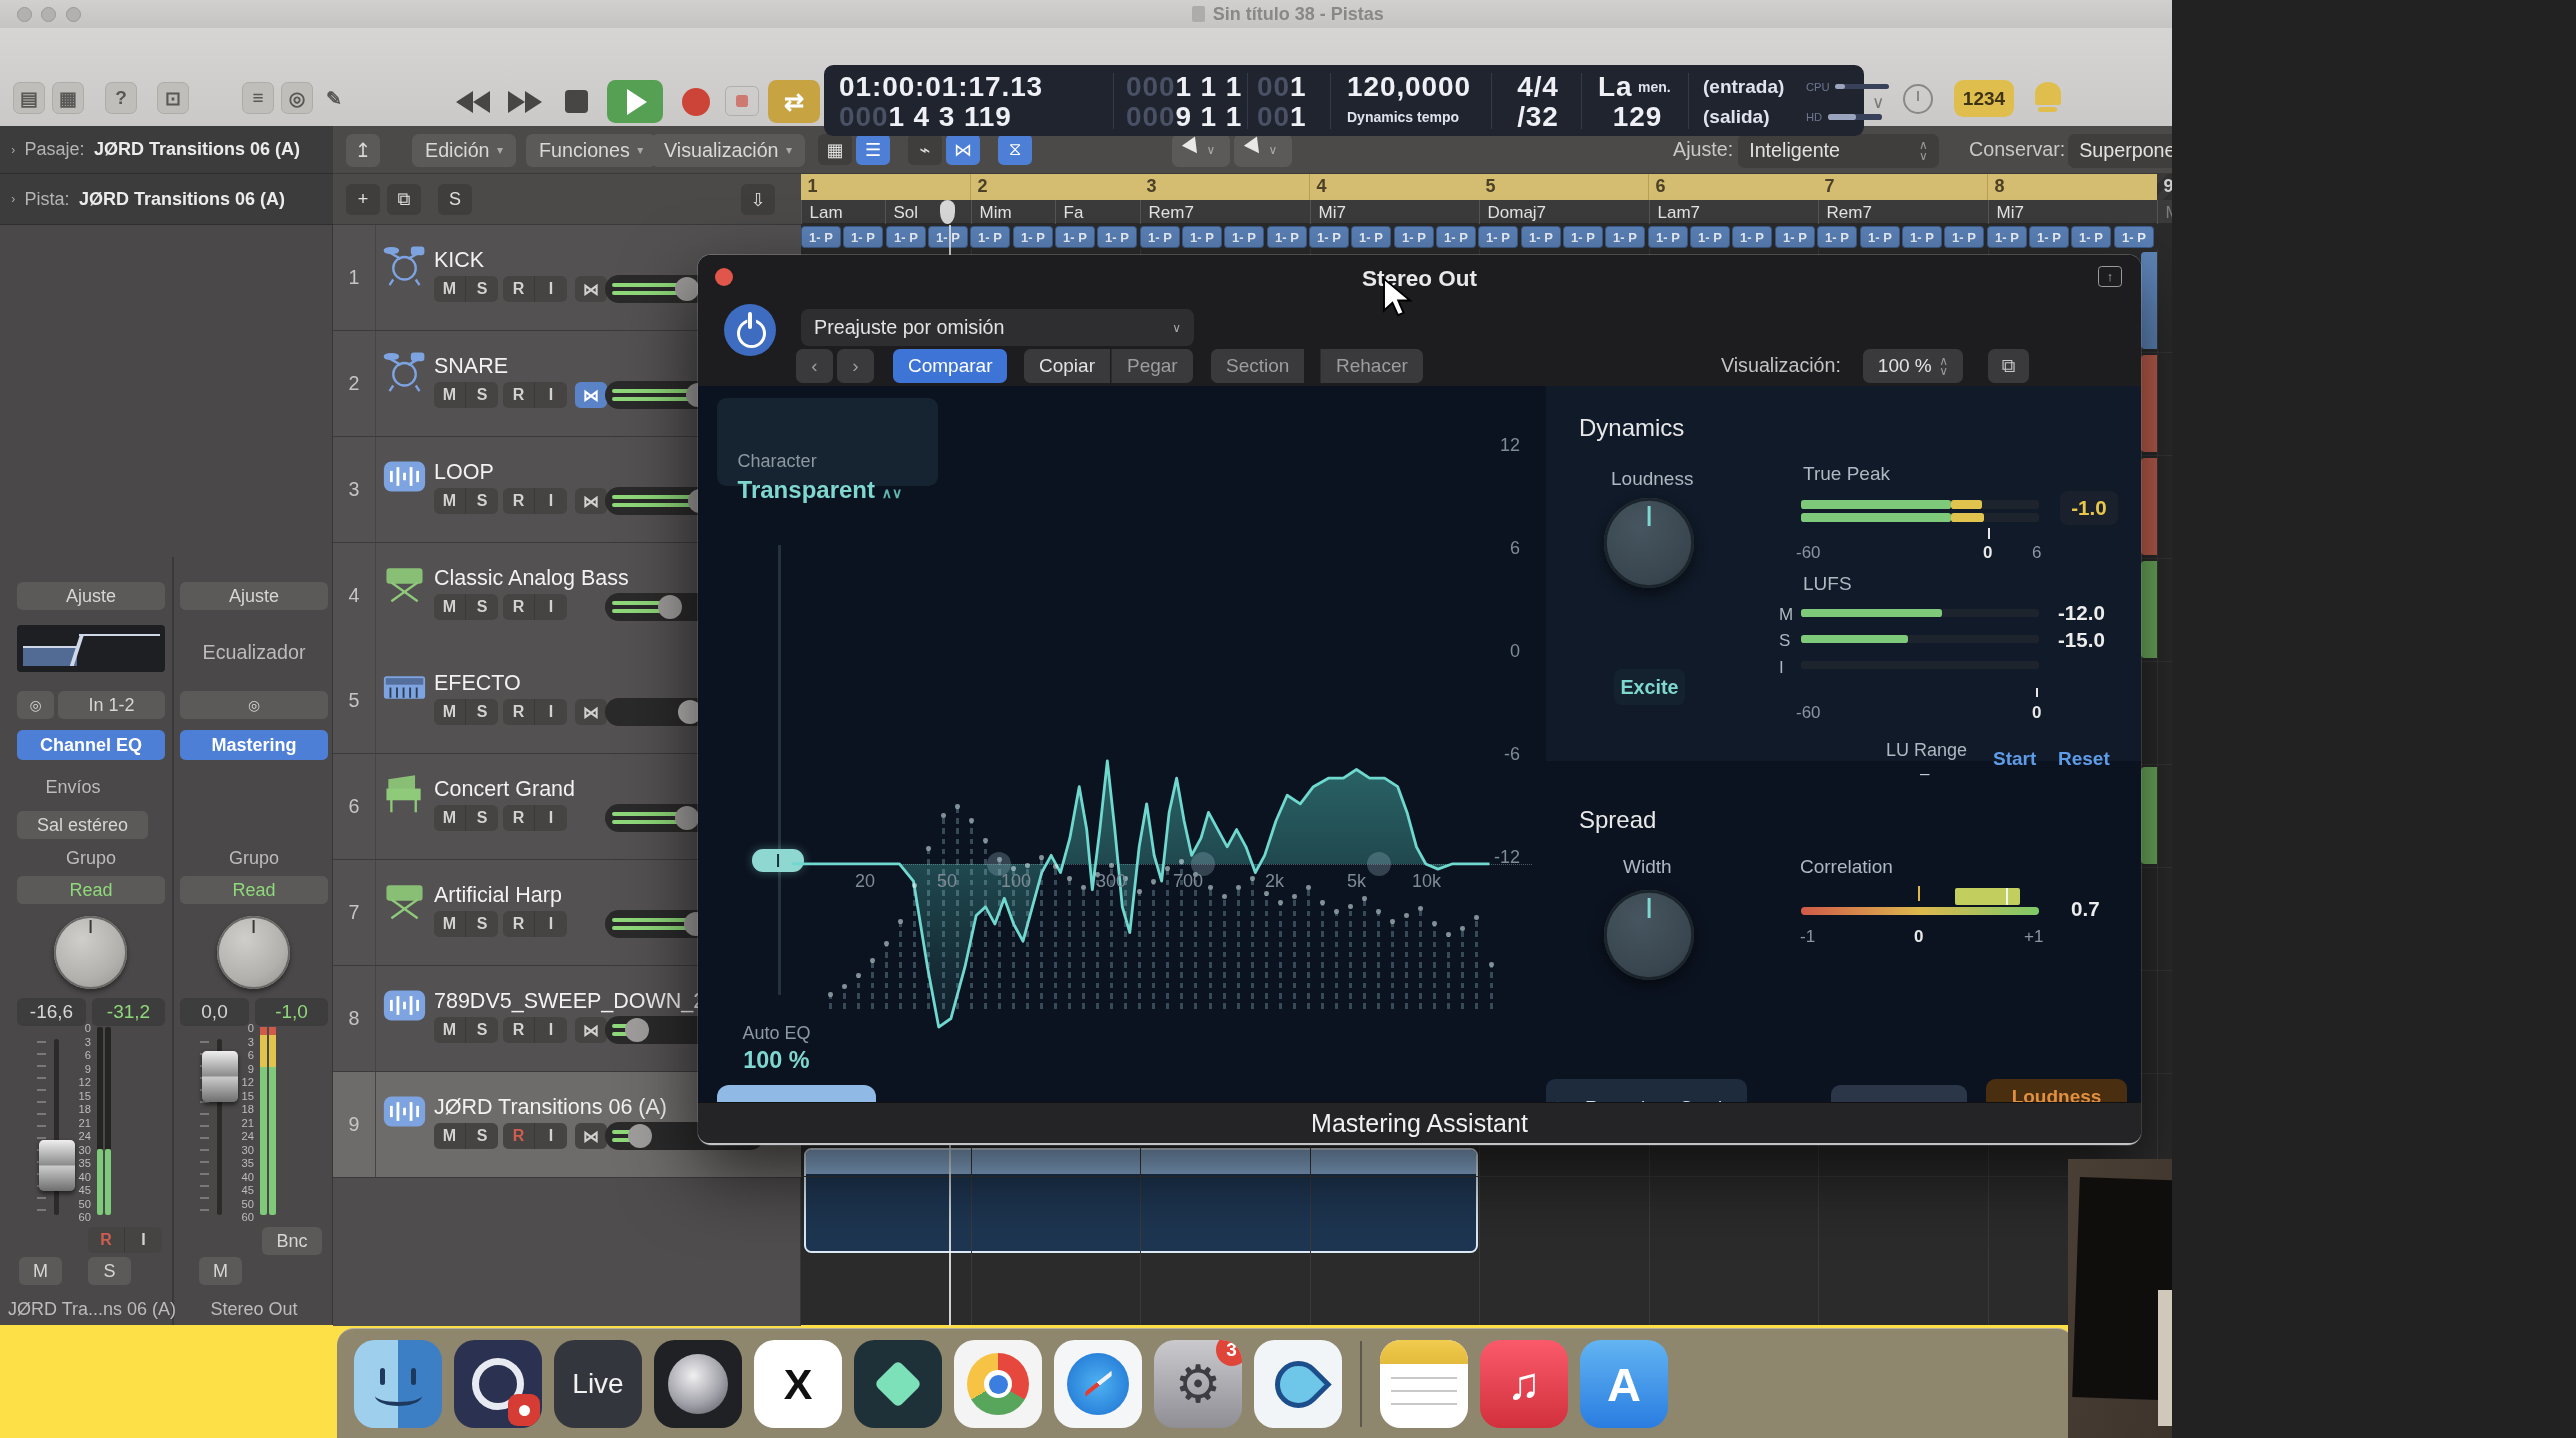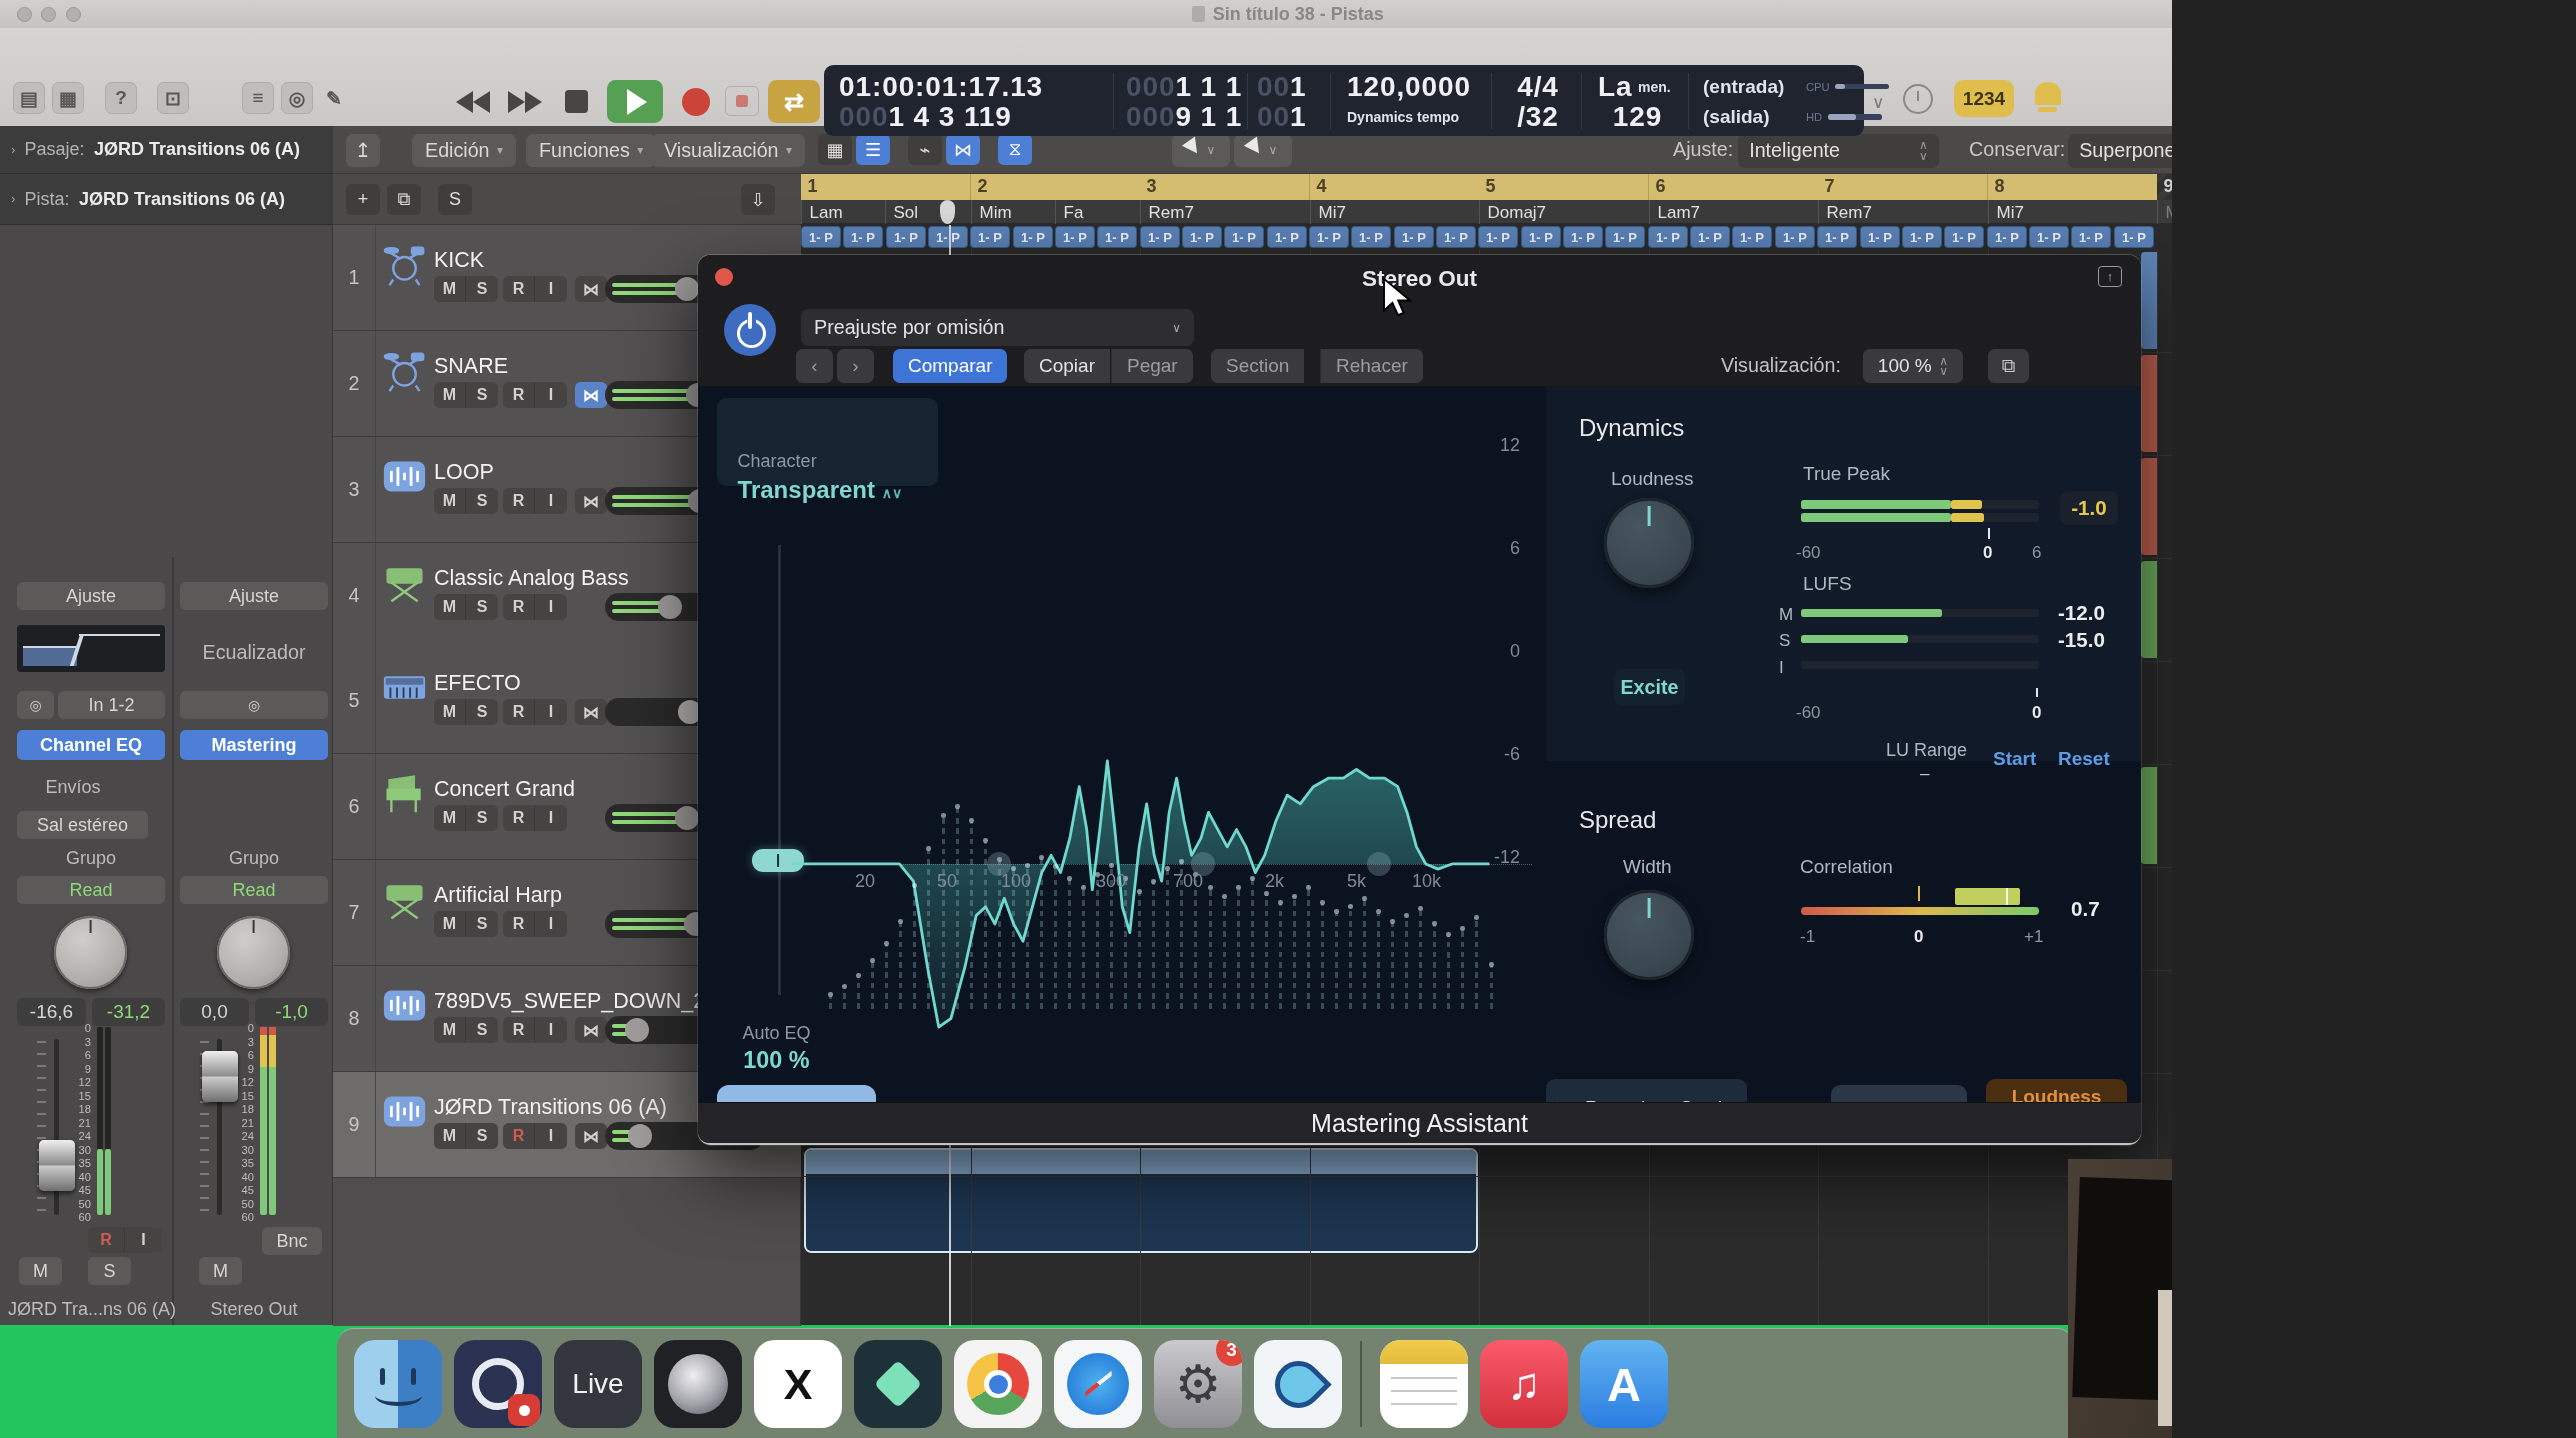--- a/index.html
+++ b/index.html
@@ -1,17 +1,17 @@
 <!DOCTYPE html>
 <html style="font-size:15px"><head>
 <meta charset="utf-8">
 <style>
   *{margin:0;padding:0;box-sizing:border-box;font-family:"Liberation Sans",sans-serif;}
   html,body{background:#222;}
-  #root{position:relative;width:2172px;height:1439px;overflow:hidden;background:#22c55e;padding-left:44px;}
+  #root{position:relative;width:2172px;height:1439px;overflow:hidden;background:#fde047;padding-left:44px;}
   .abs{position:absolute;}
   .flexc{display:flex;align-items:center;justify-content:center;}
   
   .menubar{position:absolute;left:0;top:0;width:2576px;height:28px;background:linear-gradient(#d2d0ce,#c6c4c2);z-index:5;}
   .tl{position:absolute;top:6.6px;width:15px;height:15px;border-radius:50%;background:#b3b1af;border:0.9px solid #9a9896;}
   .mb-title{position:absolute;top:3.7px;width:100%;text-align:center;font-size:18px;color:#8a8886;font-weight:600;}
   .doc-ico{display:inline-block;width:13px;height:16px;background:#aeacaa;border-radius:1.9px;margin-right:7.5px;vertical-align:-2.8px;}
   
   .controlbar{position:absolute;left:0;top:28px;width:2576px;height:98px;background:linear-gradient(#d7d5d3,#cbc9c7);z-index:4;}
   .cb-ico{position:absolute;top:54px;width:32px;height:32px;border-radius:6.6px;background:#c0beba;border:0.9px solid #aeaca8;color:#5a5856;font-size:19px;font-weight:700;display:flex;align-items:center;justify-content:center;}

